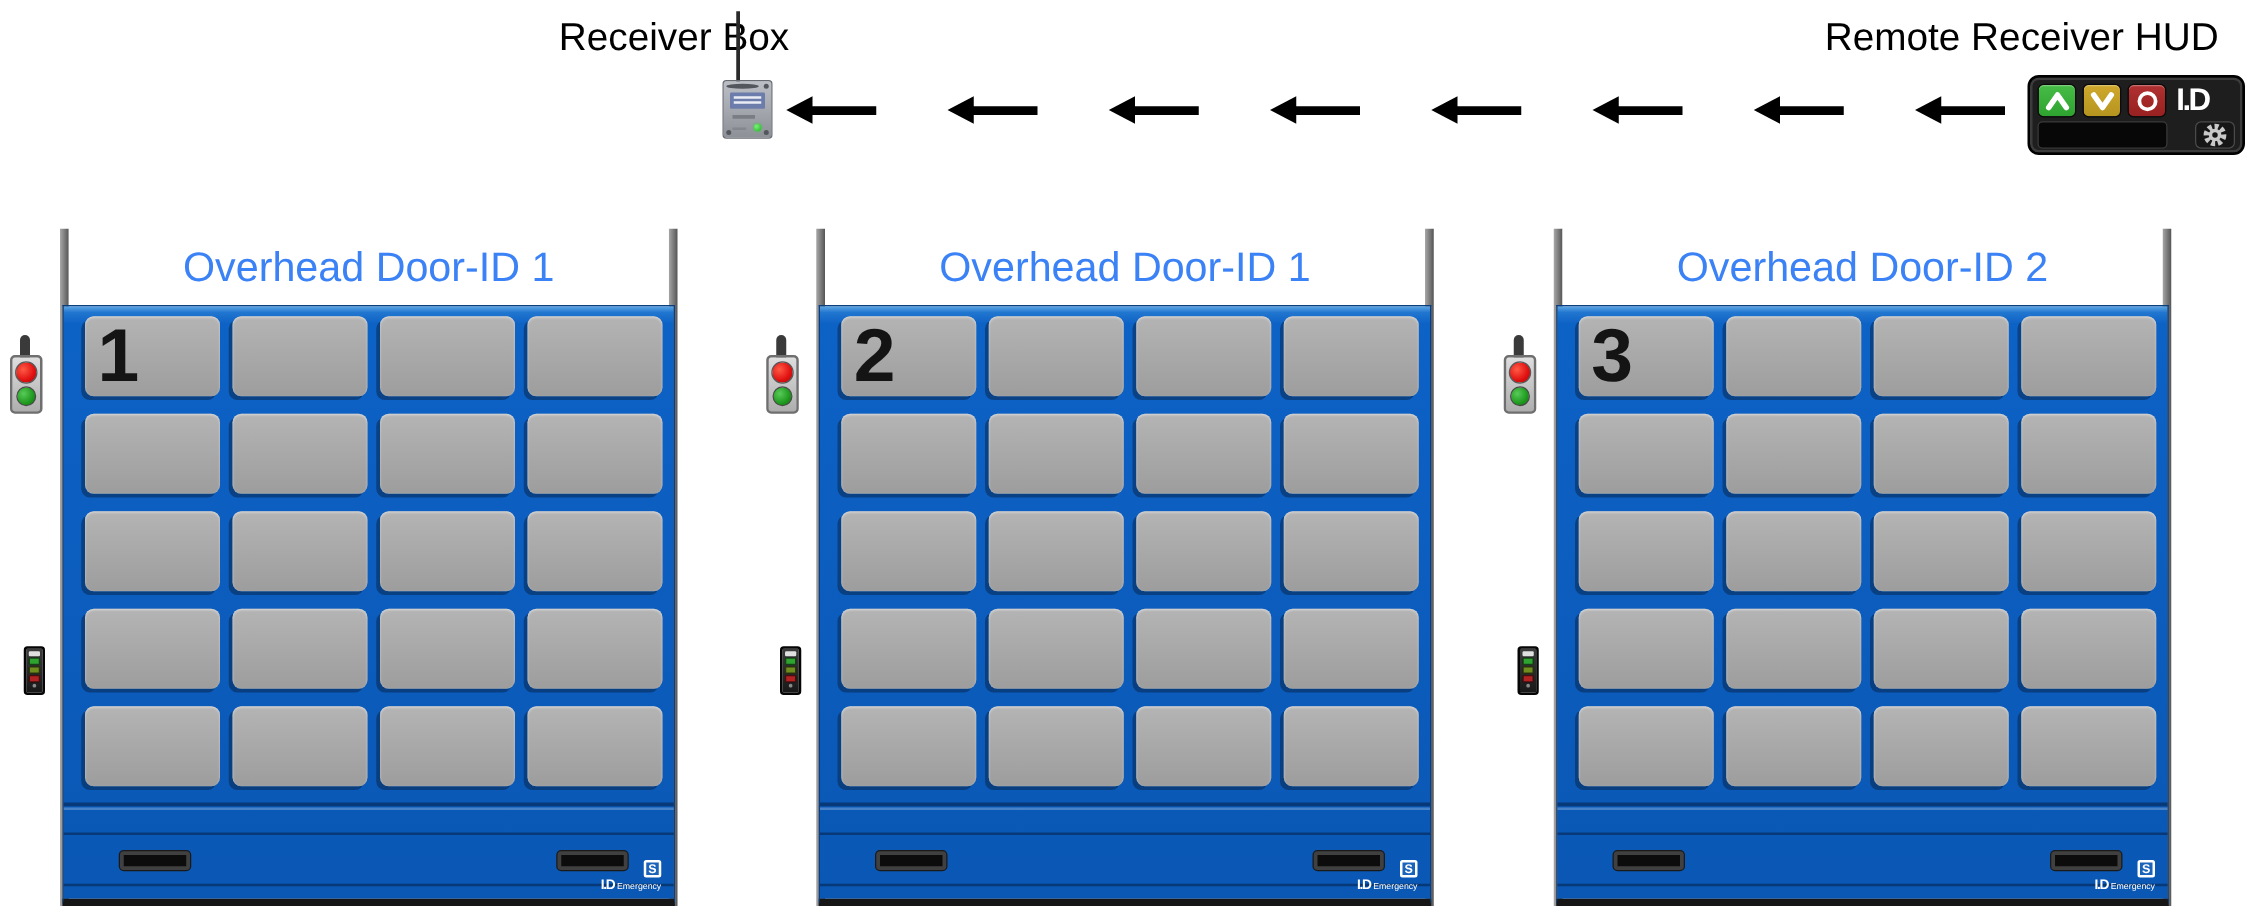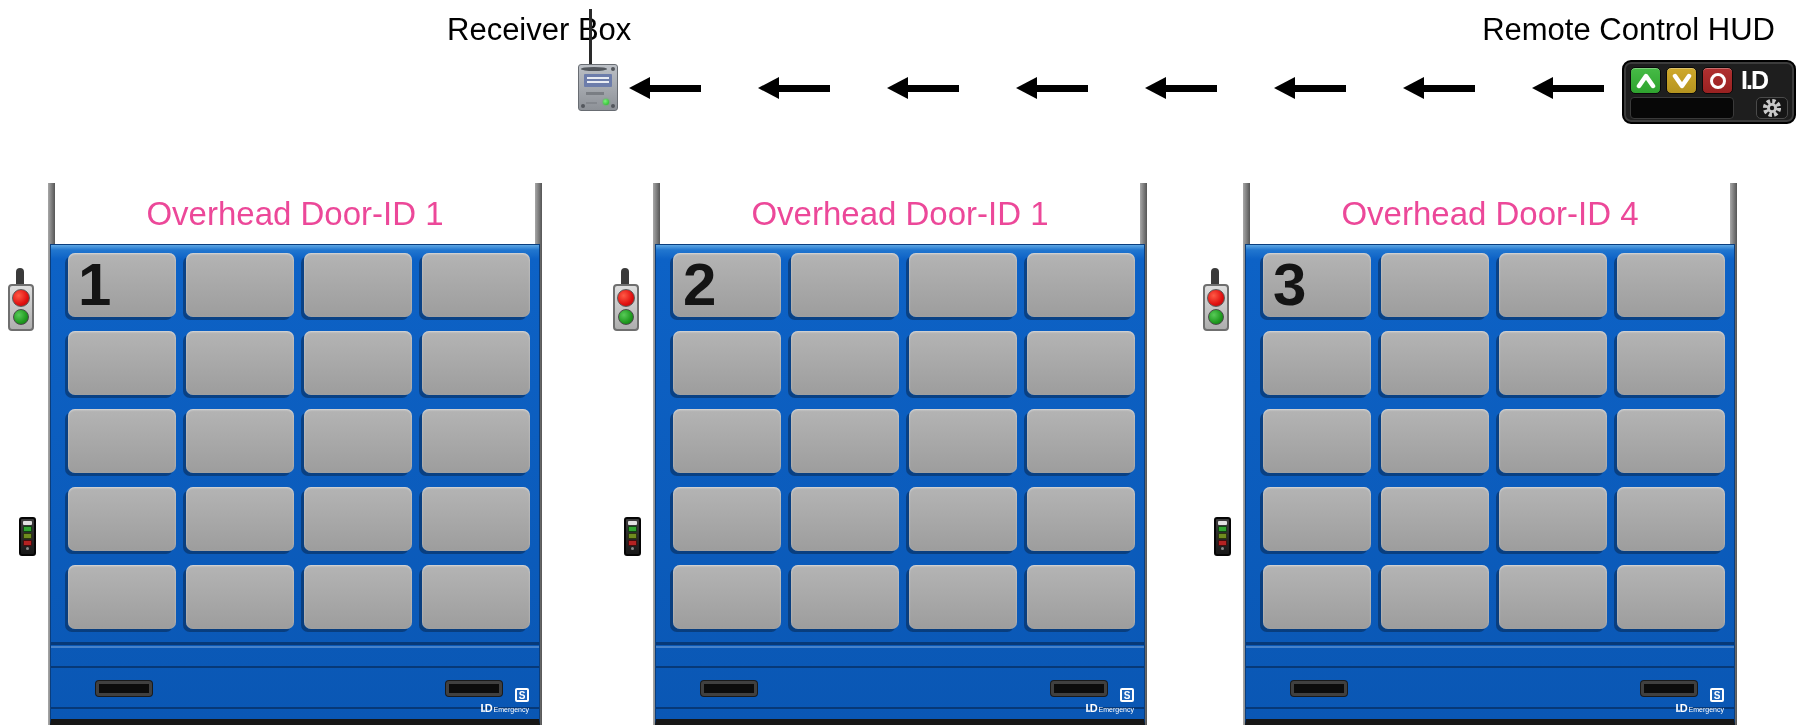--- a/index.html
+++ b/index.html
@@ -47,21 +47,21 @@
   .hud-row2{display:flex;height:22px;}
   .hud-display{width:104px;background:#070707;border:1px solid #3a3a3a;border-radius:4px;box-sizing:border-box;}
   .hud-gear{width:30px;margin-left:auto;background:#161616;border:1px solid #4a4a4a;border-radius:5px;
             display:flex;align-items:center;justify-content:center;}
 
   
   .door{position:absolute;top:183px;width:494px;height:542px;}
   .rail{position:absolute;top:0;bottom:0;width:7px;background:linear-gradient(90deg,#a8a8a8,#555);}
   .rail.left{left:0}.rail.right{right:0}
   .titleband{position:absolute;left:7px;right:7px;top:0;height:61px;background:#fff;
-             display:flex;align-items:center;justify-content:center;font-size:33px;color:#ec4899;white-space:nowrap;}
+             display:flex;align-items:center;justify-content:center;font-size:33px;color:#3b82f6;white-space:nowrap;}
   .slab{position:absolute;left:2px;right:2px;top:61px;bottom:0;box-sizing:border-box;
         background:linear-gradient(180deg,var(--door_blue_top,#5ea7e4) 0,#2176cf 5px,var(--door_blue,#0d62c6) 14px,var(--door_blue_dark,#0a57b4) 100%);
         border:1px solid #0a3e7e;border-bottom:6px solid #161616;}
   .panels{position:absolute;left:17px;top:8px;display:grid;
           grid-template-columns:repeat(4,108px);grid-auto-rows:64px;gap:14px 10px;}
   .panel{background:linear-gradient(180deg,#b4b4b4,var(--panel_gray,#9d9d9d));border-radius:7px;
          box-shadow:-3px 3px 0 rgba(7,28,58,.45), inset 0 1px 2px rgba(255,255,255,.5);}
   .door-num{position:absolute;left:27px;top:10px;font-size:60px;line-height:1;font-weight:bold;color:#141414;}
   .bottoms{position:absolute;left:0;right:0;top:388px;bottom:0;}
   .groove{position:absolute;left:0;right:0;height:3px;background:rgba(4,26,58,.5);}
@@ -97,21 +97,21 @@
   .st-btn{width:9px;height:6px;border-radius:1px;border:1px solid rgba(0,0,0,.6);box-sizing:border-box;}
   .st-up{background:#2fa32f}.st-mid{background:#6f8c1f}.st-stop{background:#b32222}
   .st-dot{width:3px;height:3px;border-radius:50%;background:#8a8a8a;}
 </style>
 </head>
 <body>
 
 <div class="stage">
 
   <div class="toplabel" style="left:447px">Receiver Box</div>
-  <div class="toplabel" style="right:23px">Remote Control HUD</div>
+  <div class="toplabel" style="right:23px">Remote Receiver HUD</div>
 
   <div class="antenna"></div>
   <div class="receiver">
     <i class="screw tl"></i>
     <i class="screw tr"></i>
     <i class="screw bl"></i>
     <i class="screw br"></i>
     <div class="rx-label">
         <i></i>
         <i></i>
@@ -282,21 +282,21 @@
       <div class="st-btn st-mid"></div>
       <div class="st-btn st-stop"></div>
       <div class="st-dot"></div>
     </div>
   </div>
 
   <div class="door" style="left:1243px">
     <div class="rail left"></div>
     <div class="rail right"></div>
     <div class="titleband">
-        <span>Overhead Door-ID 4</span>
+        <span>Overhead Door-ID 2</span>
       </div>
     <div class="slab">
       <div class="panels">
           <div class="panel"></div>
           <div class="panel"></div>
           <div class="panel"></div>
           <div class="panel"></div>
           <div class="panel"></div>
           <div class="panel"></div>
           <div class="panel"></div>

